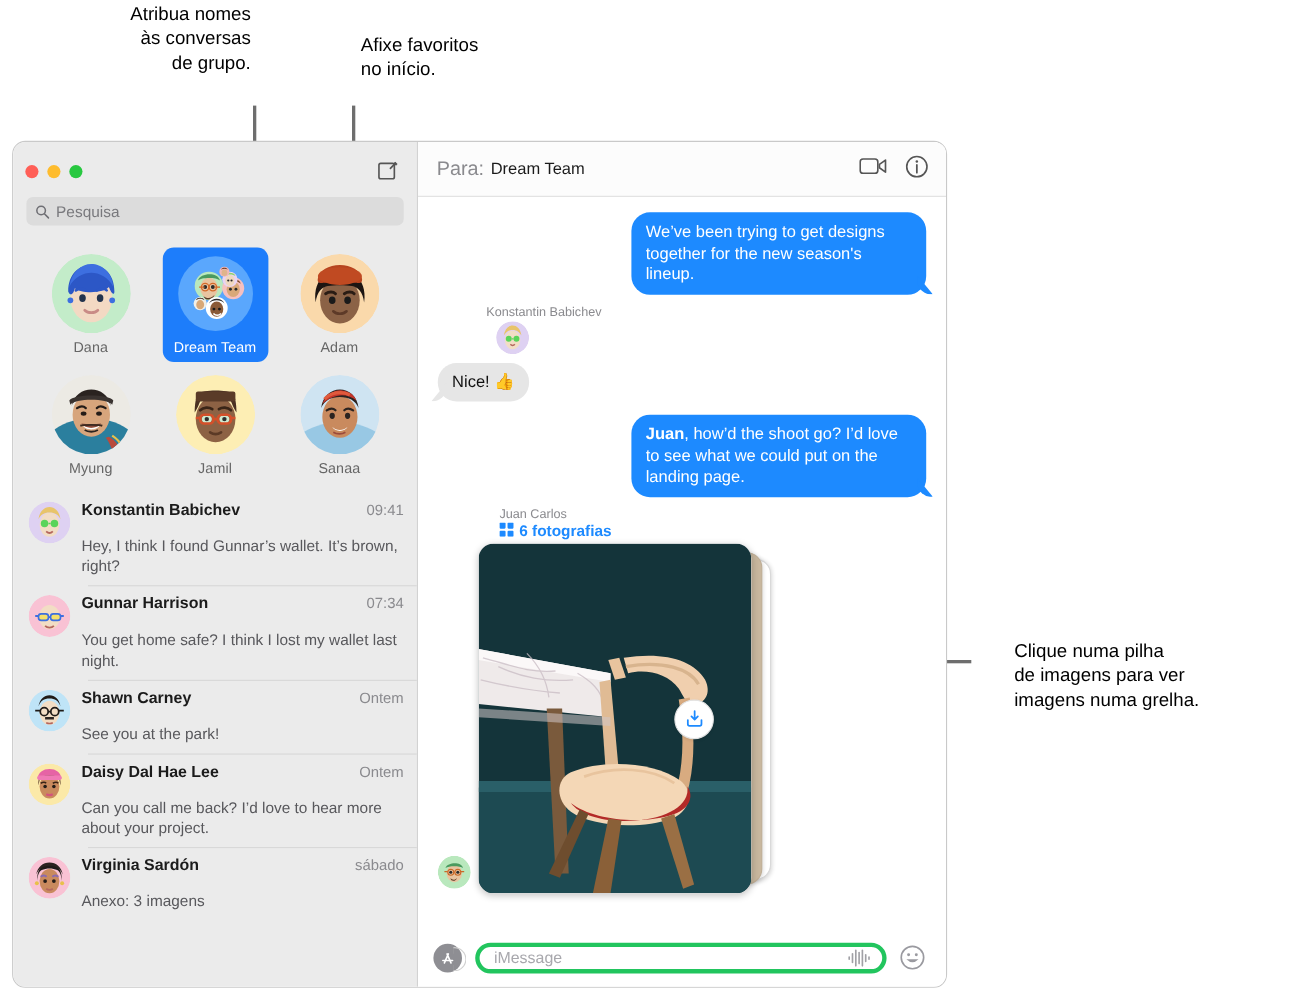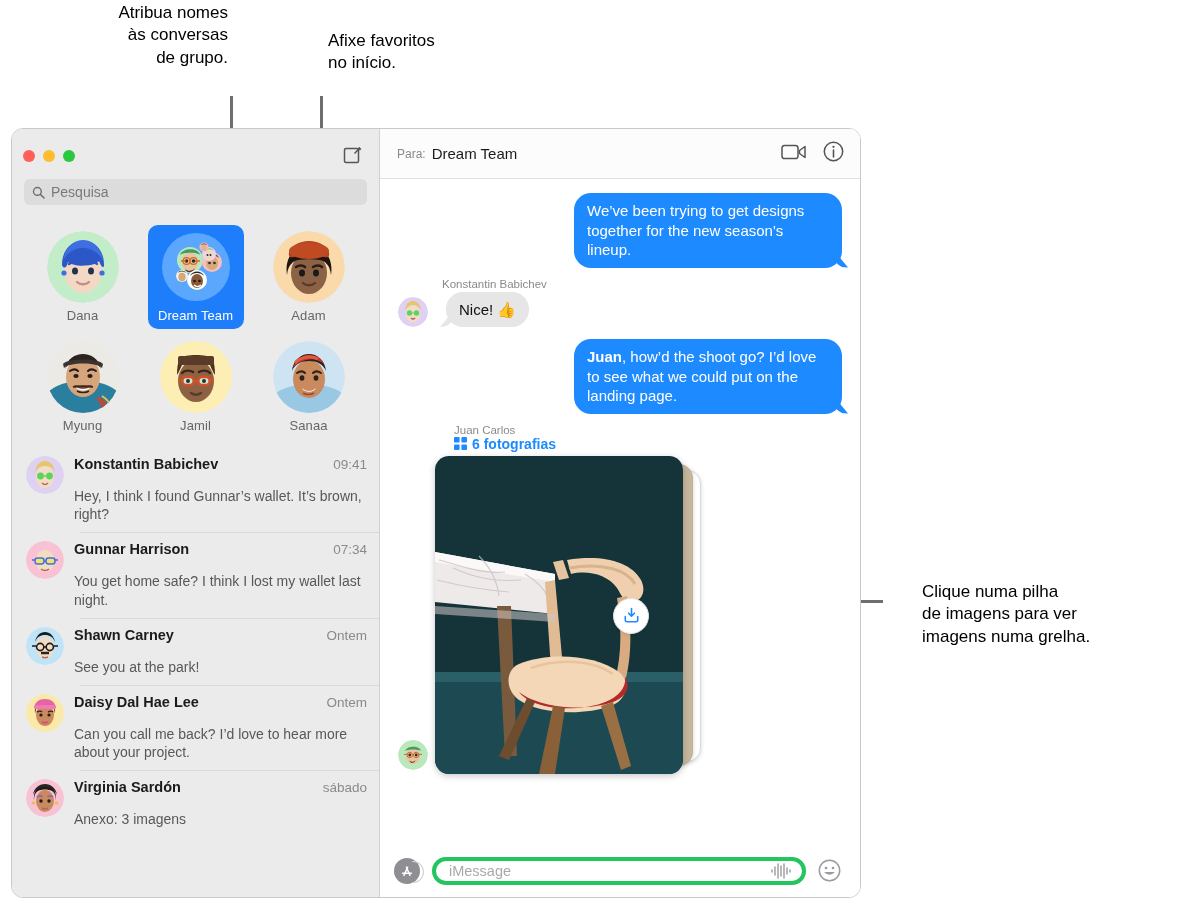--- a/index.html
+++ b/index.html
@@ -92,21 +92,21 @@
   .convo .nm { font-size:14.5px; font-weight:bold; color:#1b1b1b; }
   .convo .tm { font-size:13.5px; color:#8a8a8e; flex:none; }
   .convo .pv { font-size:14px; color:#58585c; line-height:1.3; margin-top:15px; }
 
   
   .chat { flex:1; display:flex; flex-direction:column; background:#fff; }
   .chat-head {
     height:50px; flex:none; display:flex; align-items:center;
     padding:0 16px 0 17px; border-bottom:1px solid #e0e0e0; background:#fcfcfc;
   }
-  .chat-head .to { font-size:12px; color:#8a8a8e; }
+  .chat-head .to { font-size:18px; color:#8a8a8e; }
   .chat-head .nm { font-size:15px; color:#1b1b1b; margin-left:6px; }
   .chat-head .acts { margin-left:auto; display:flex; align-items:center; gap:16px; }
 
   .thread { flex:1; padding:14px 18px 6px 18px; position:relative; overflow:hidden; }
 
   .row { display:flex; margin-bottom:10px; }
   .row.out { justify-content:flex-end; }
   .bubble {
     max-width:268px; border-radius:17px; padding:8px 13px;
     font-size:15px; line-height:1.3; position:relative;
@@ -119,21 +119,21 @@
     border-bottom-left-radius:16px 14px;
     clip-path:polygon(0 0,100% 100%,0 100%);
   }
   .bubble.grey::after {
     content:""; position:absolute; left:-6px; bottom:0; width:14px; height:17px;
     background:#e6e6e6;
     border-bottom-right-radius:16px 14px;
     clip-path:polygon(100% 0,100% 100%,0 100%);
   }
   .sender-lbl { font-size:11.5px; color:#8a8a8e; margin:0 0 2px 44px; }
-  .in-wrap { display:flex; align-items:flex-end; gap:18px; }
+  .in-wrap { display:flex; align-items:flex-end; gap:8px;flex-direction:column; }
   .in-wrap .mav { width:30px; height:30px; border-radius:50%; flex:none; overflow:hidden; }
 
   
   .stack-block { margin-top:2px; }
   .stack-sender { font-size:11.5px; color:#8a8a8e; margin-left:56px; }
   .stack-link {
     display:flex; align-items:center; gap:5px; margin-left:56px; margin-bottom:4px;
   }
   .stack-link .lbl { font-size:14px; color:#1d8aff; font-weight:bold; }
   .stack-row { display:flex; align-items:flex-end; gap:7px; }

